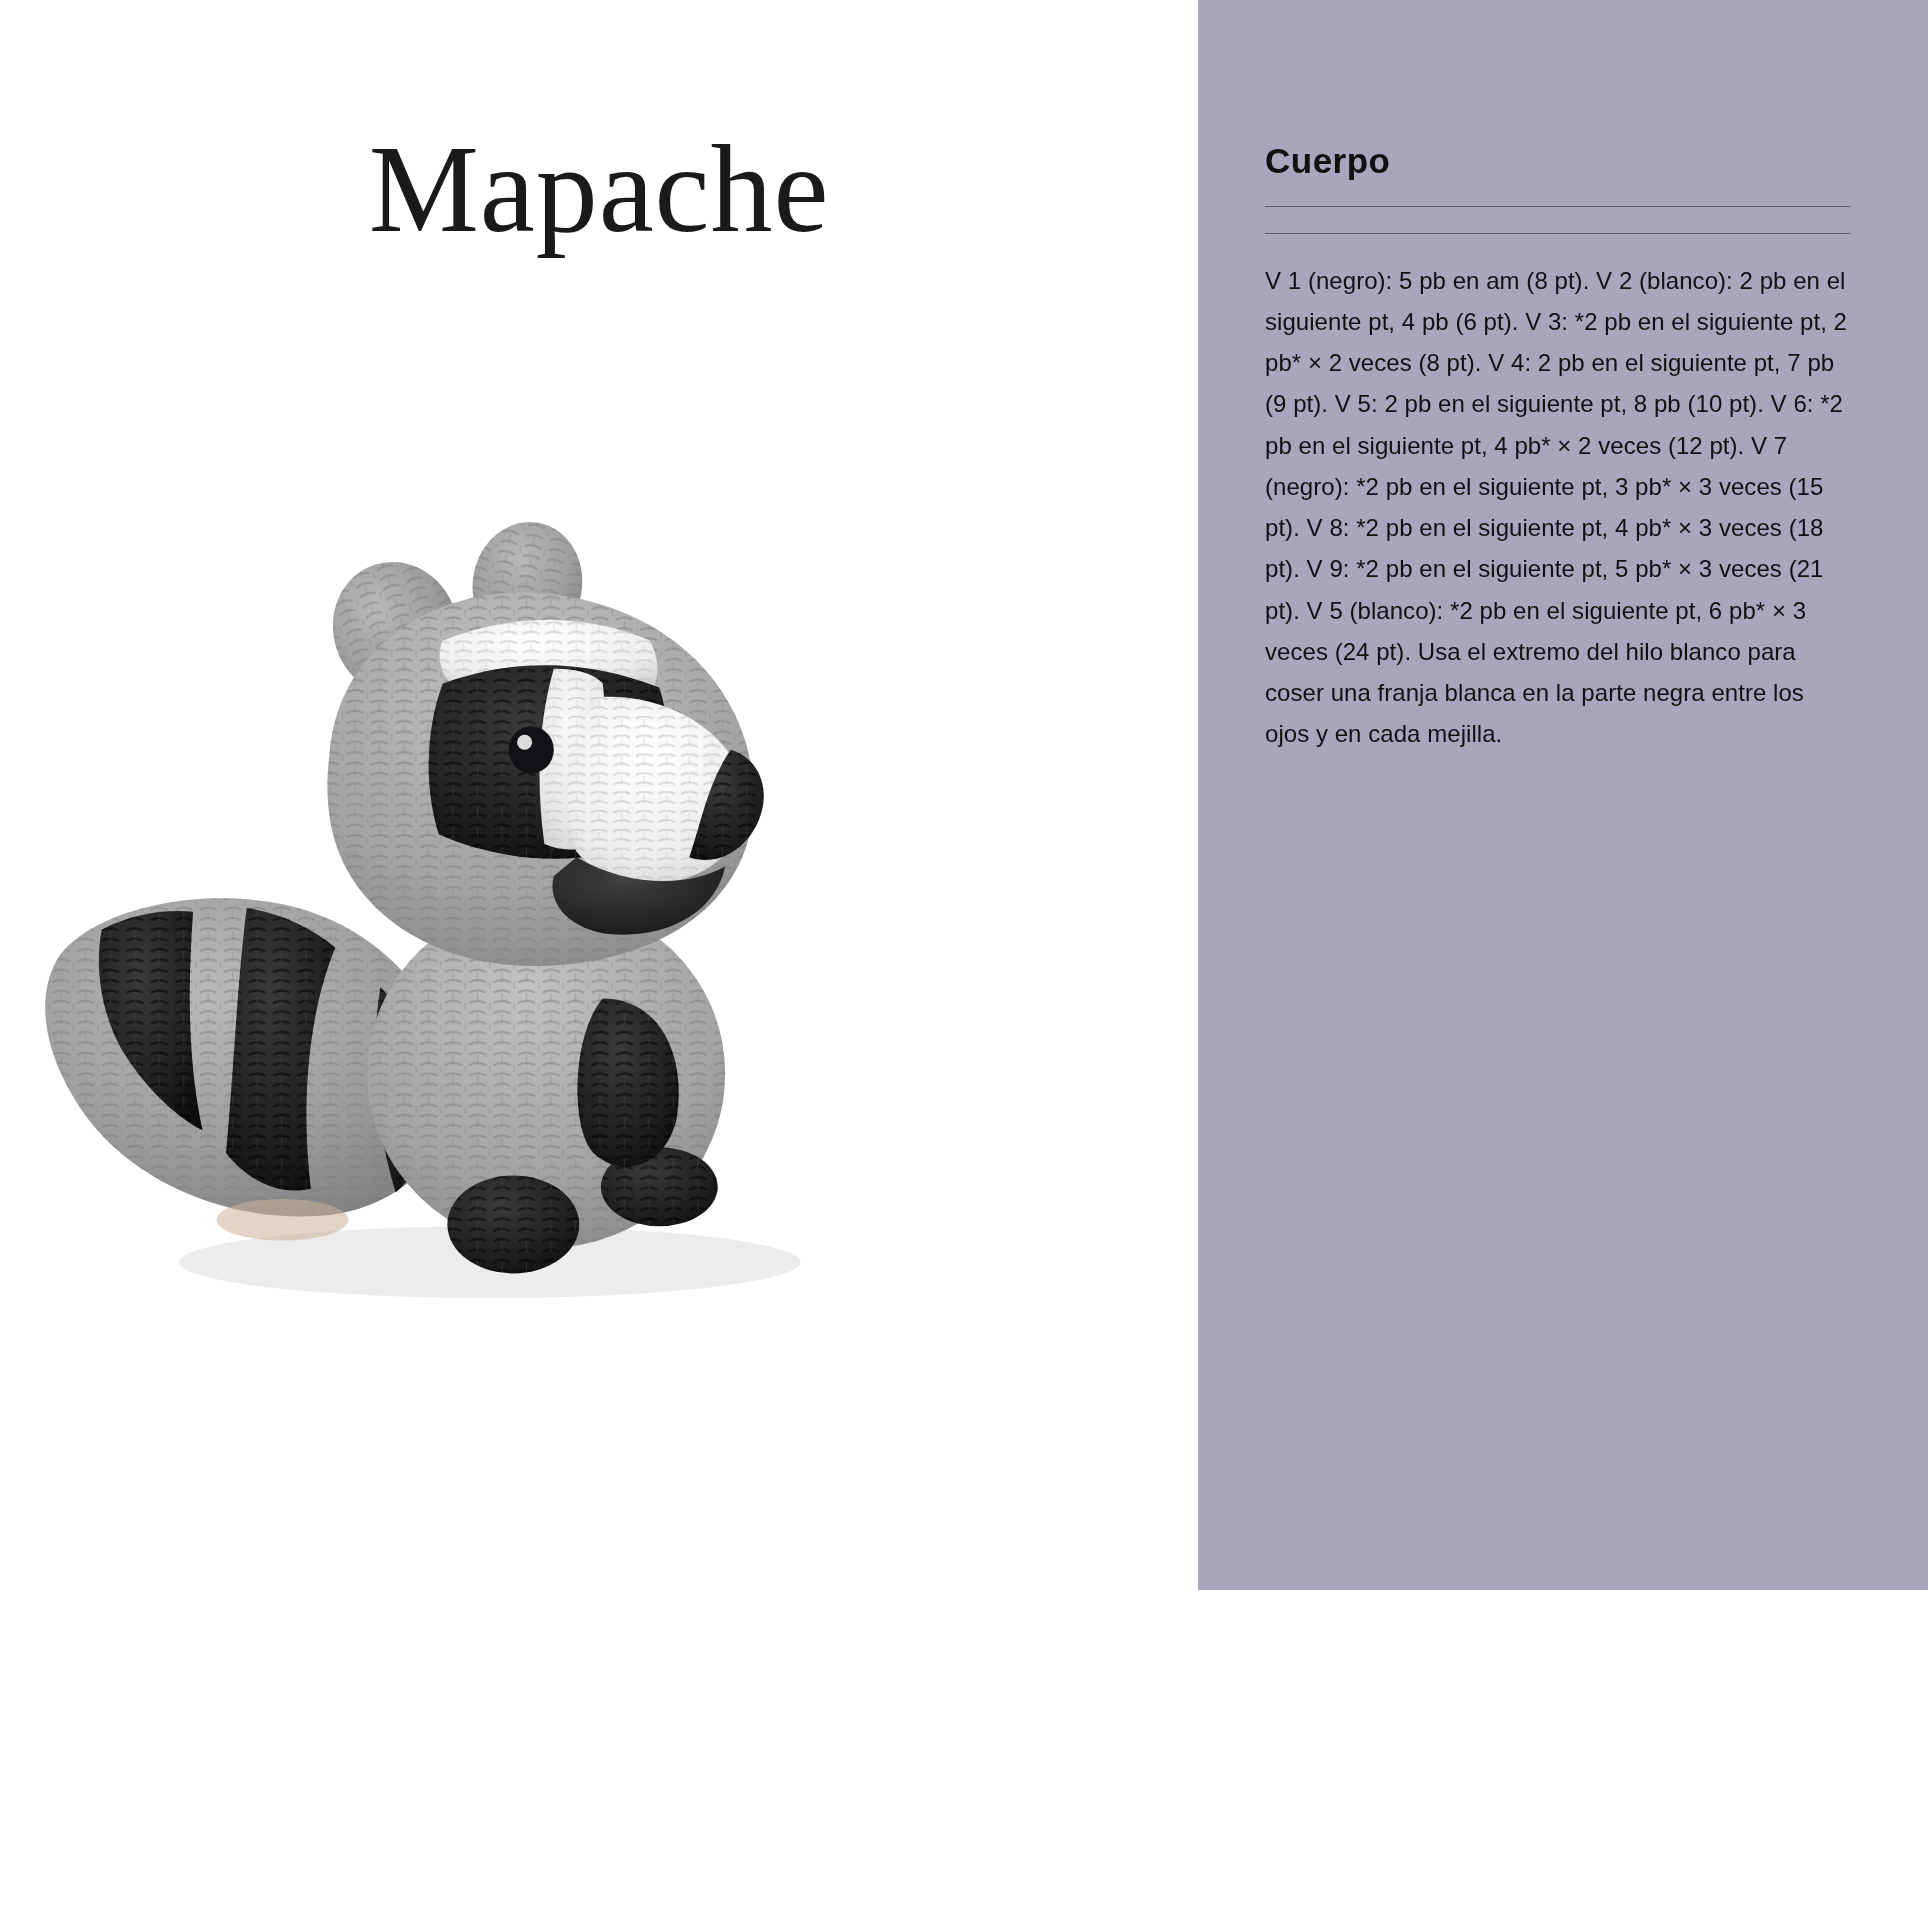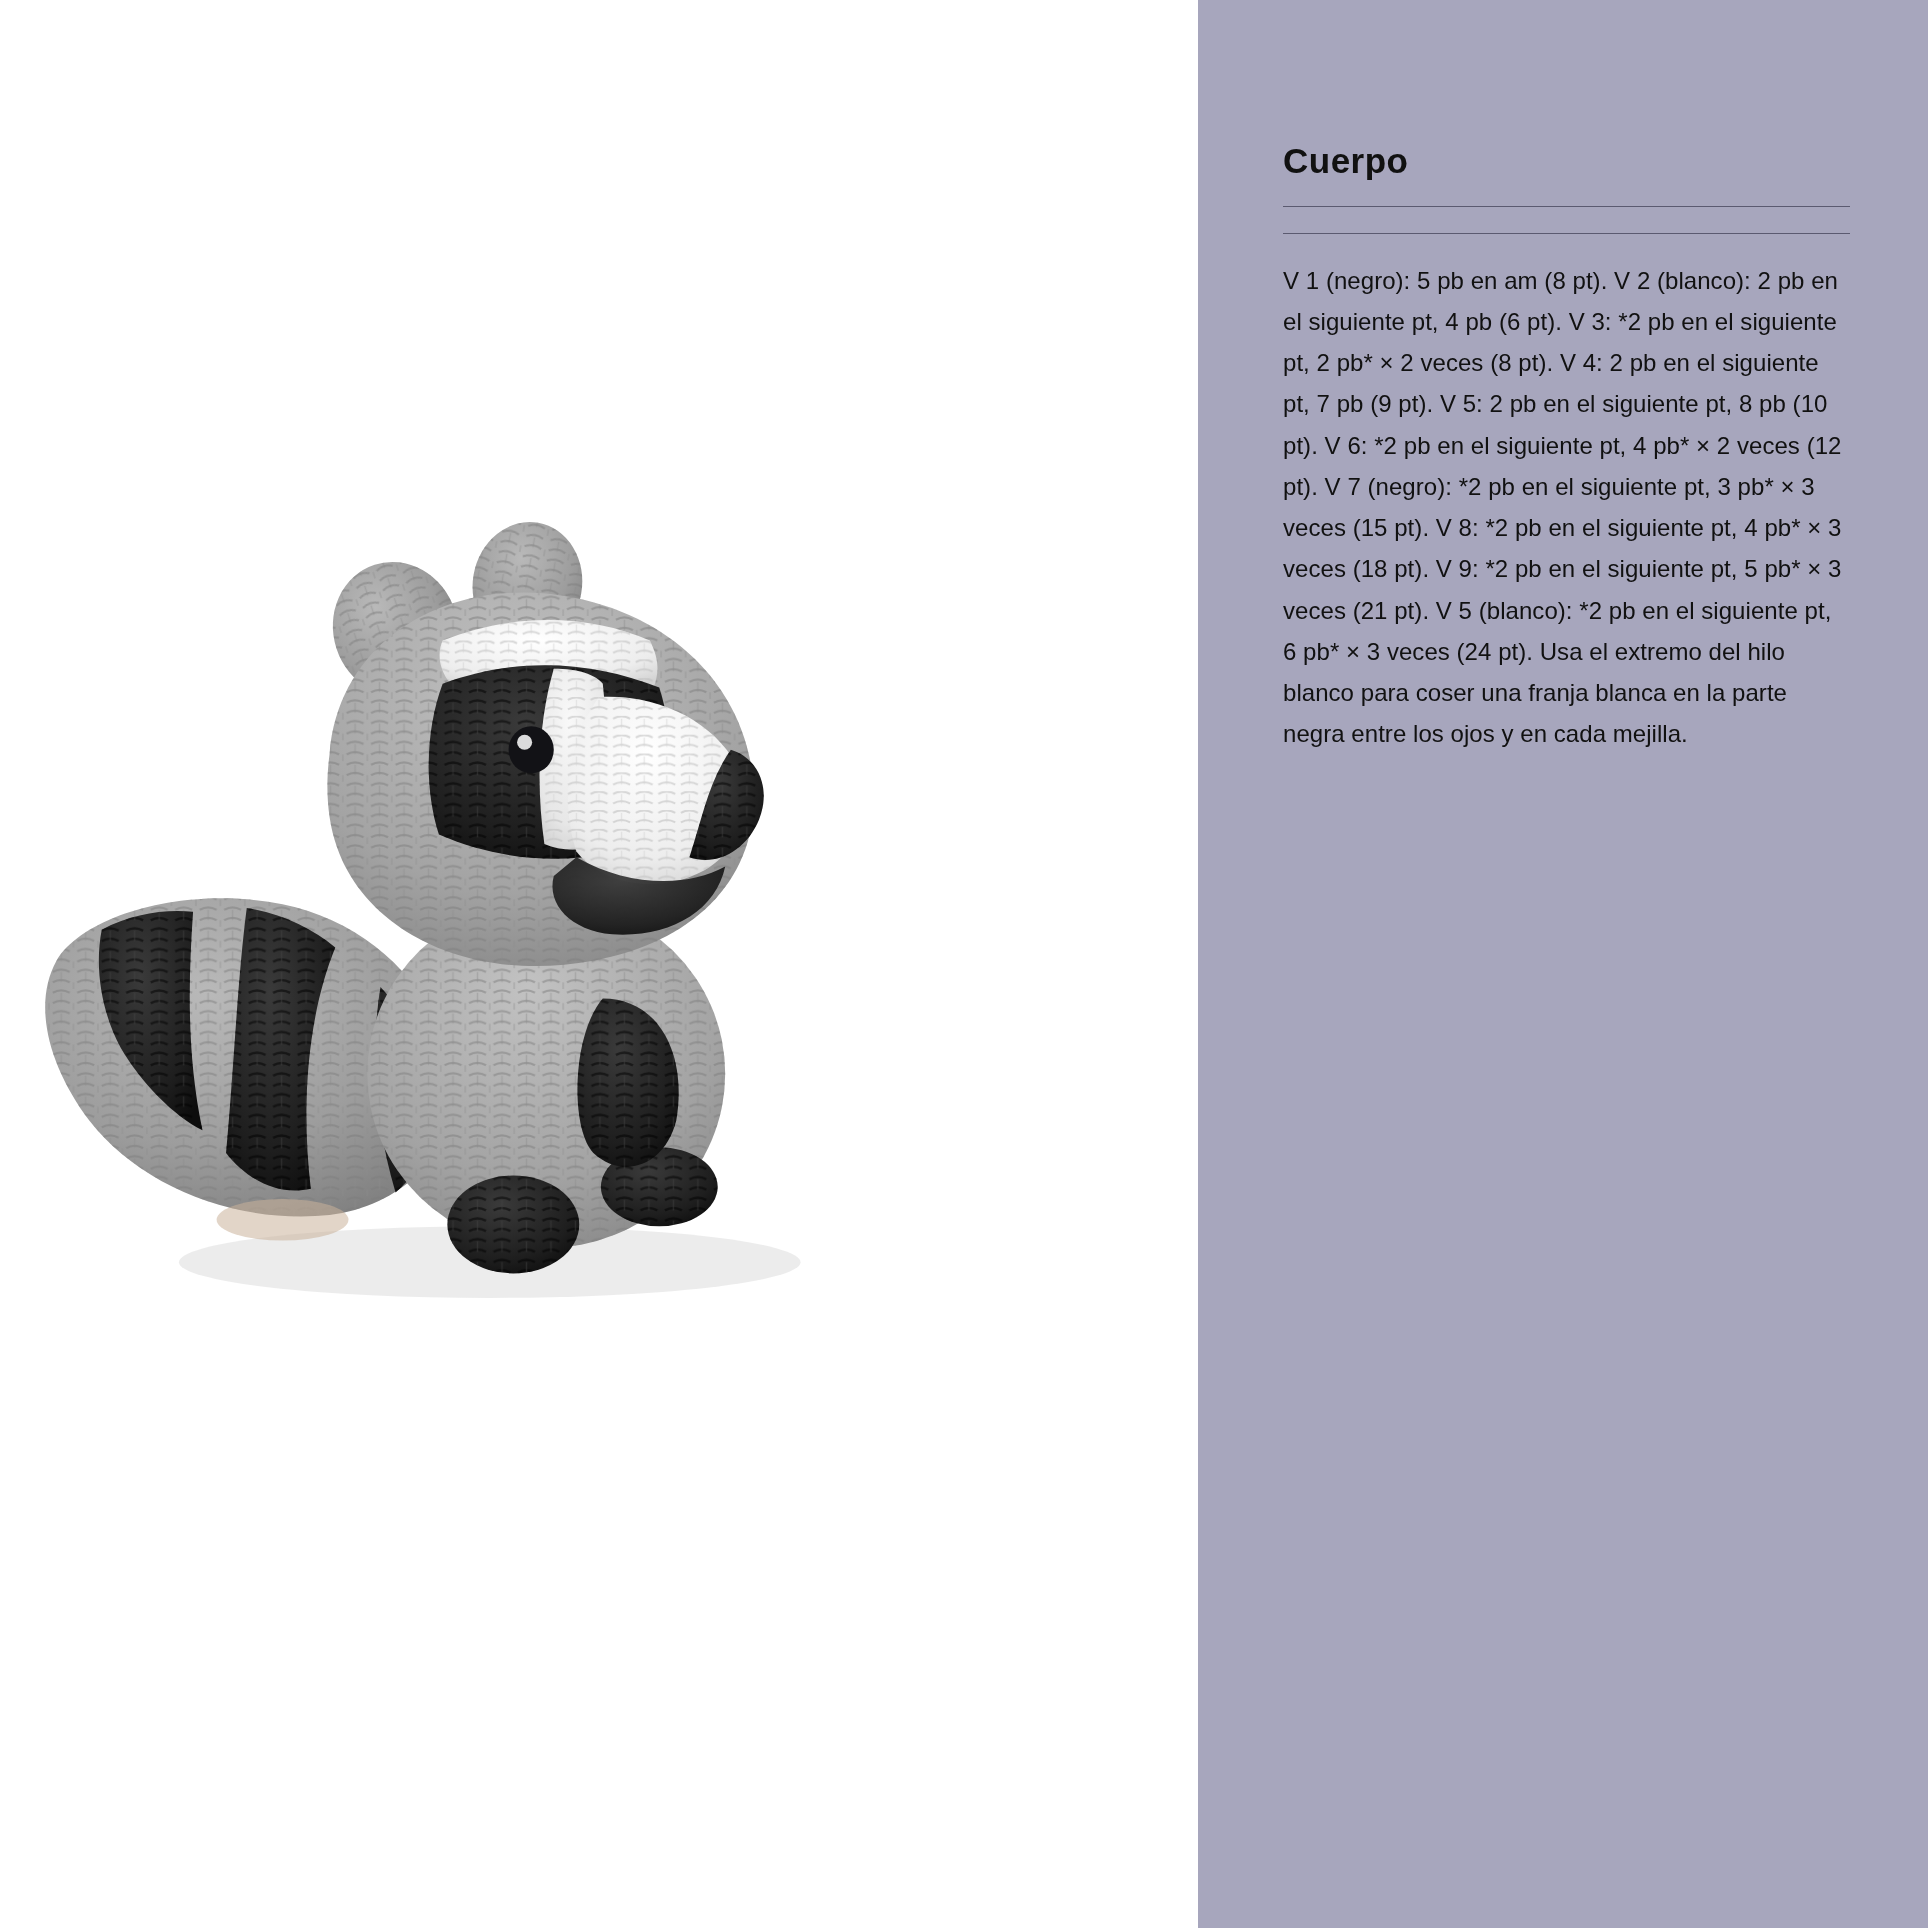--- a/index.html
+++ b/index.html
@@ -44,25 +44,25 @@
     position: absolute;
     left: 0;
     top: 471px;
     width: 1198px;
     height: 1036px;
   }
   
   .right-panel {
     position: relative;
     width: 731px;
-    height: 1928px;
+    height: 1590px;
     background: #a7a6bd;
     flex: none;
     box-sizing: border-box;
-    padding: 141px 79px 56px 85px;
+    padding: 141px 79px 56px 67px;
     color: #111111;
   }
   .section-heading {
     font-size: 35px;
     font-weight: bold;
     letter-spacing: 0.5px;
     margin: 0 0 24.5px 0;
     color: #111111;
   }
   .rule {
@@ -98,20 +98,21 @@
     height: 100%;
   }
 </style>
 </head>
 <body>
 
 <div class="page">
 
   <div class="left-panel">
 
+    <div class="title">Mapache</div>
 
     <div class="photo-area">
       <svg class="raccoon-svg" viewBox="0 0 1272 1100" xmlns="http://www.w3.org/2000/svg">
         <defs>
           <radialGradient id="gGrey" cx="40%" cy="30%" r="80%">
             <stop offset="0%" stop-color="#b9b9b9"></stop>
             <stop offset="60%" stop-color="#9d9d9d"></stop>
             <stop offset="100%" stop-color="#7e7e7e"></stop>
           </radialGradient>
           <radialGradient id="gGrey2" cx="45%" cy="25%" r="85%">

